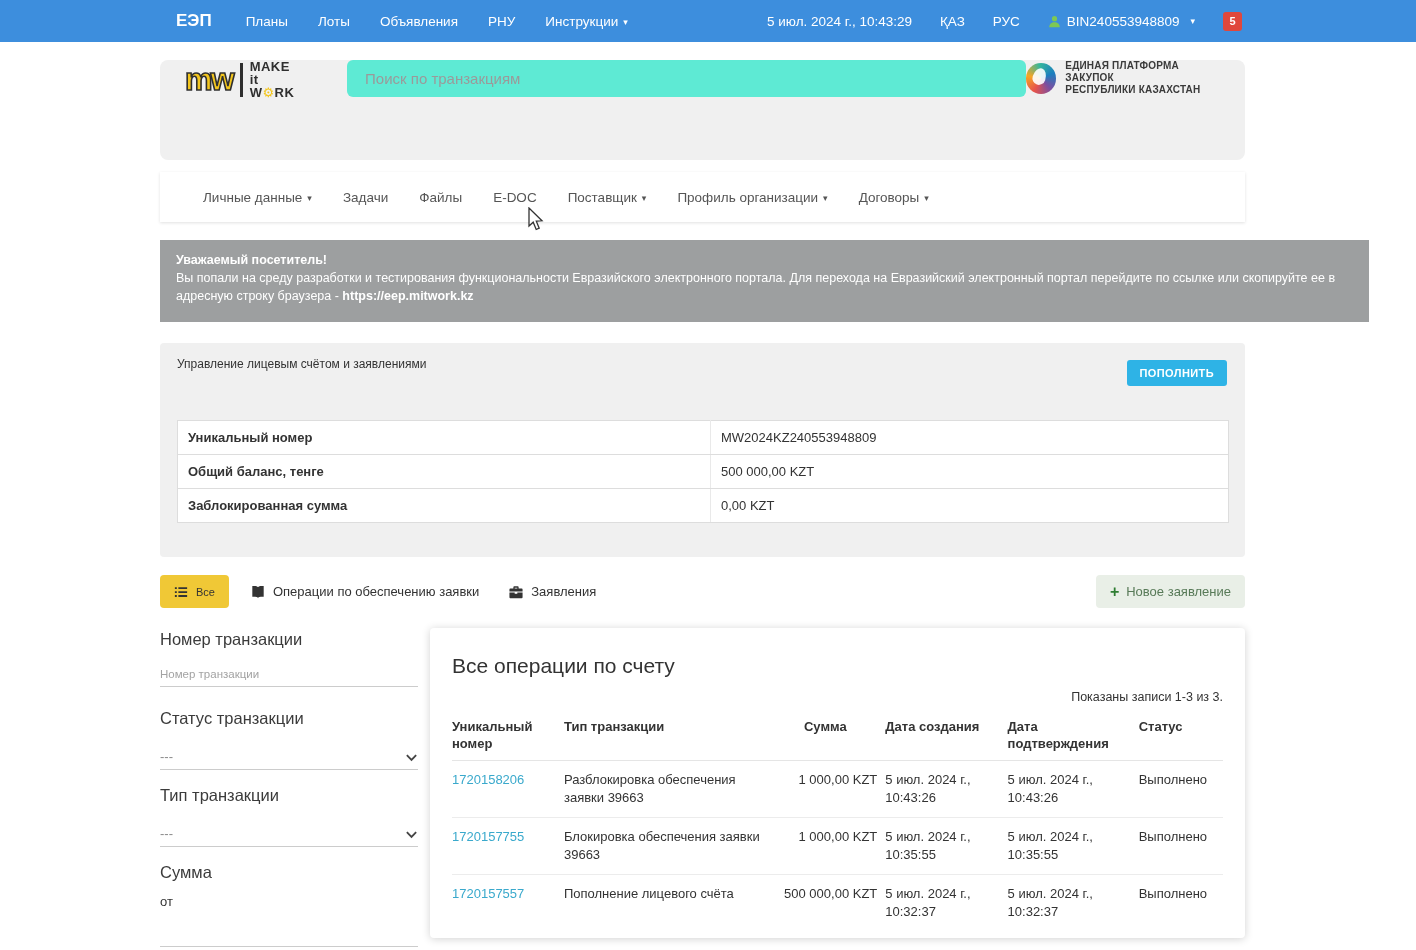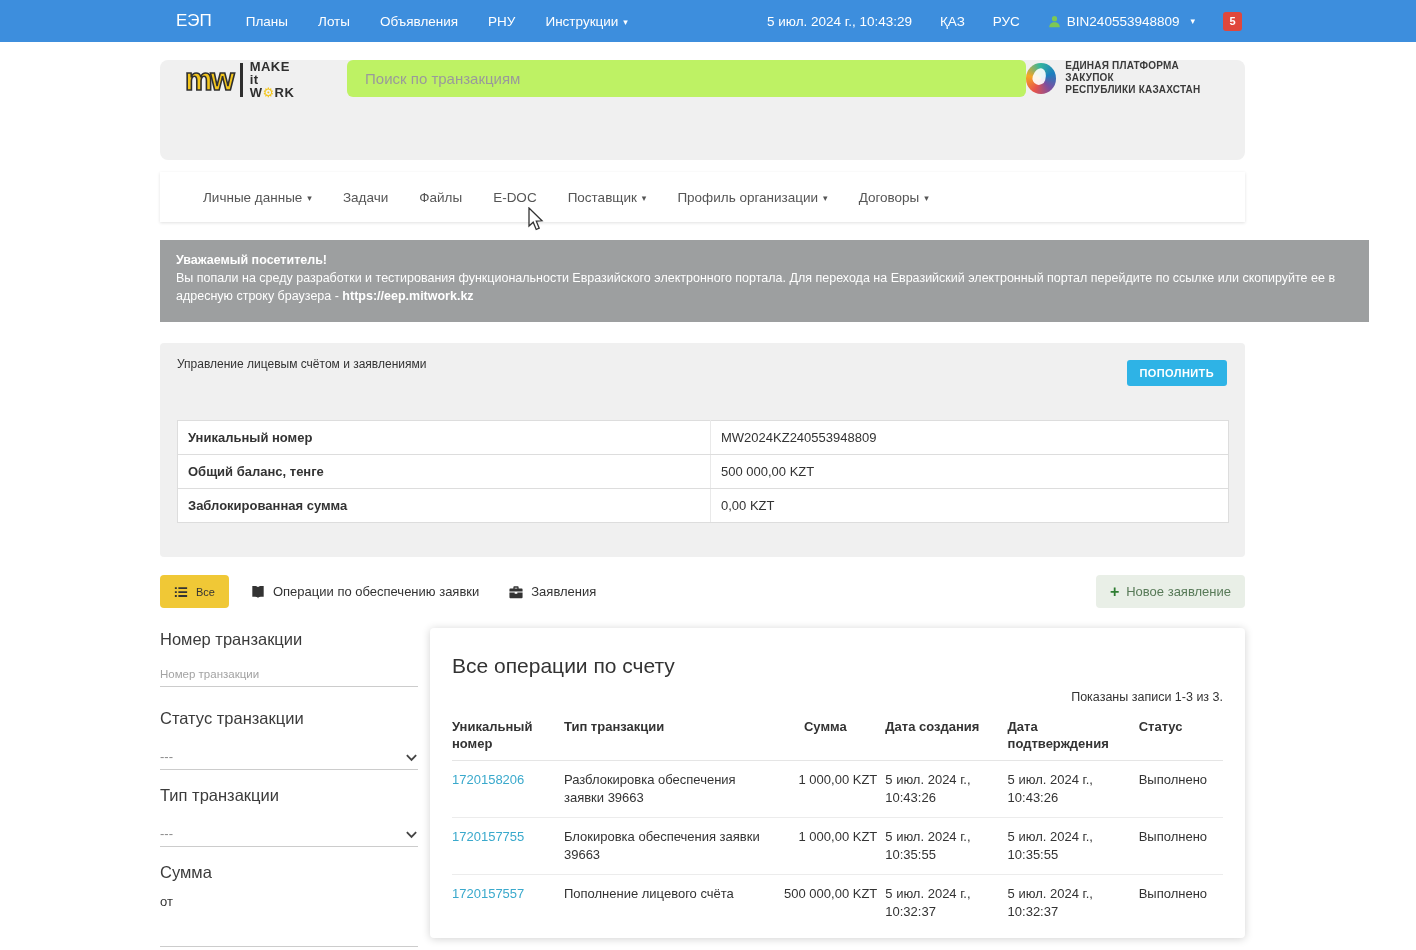--- a/index.html
+++ b/index.html
@@ -7,21 +7,21 @@
   #canvas {
     position:relative; width:1416px; height:950px; overflow:hidden;
     background:#fff; font-family:"Liberation Sans", sans-serif; color:#333;
   }
   
   .topbar {
     position:absolute; left:0; top:0; width:1416px; height:42px;
     background:#3d8edd; display:flex; align-items:center; color:#fff;
     padding:0 174px 0 176px; font-size:13.5px;
   }
-  .brand { font-size:17px; font-weight:normal; margin-right:34px; cursor:pointer; }
+  .brand { font-size:17px; font-weight:bold; margin-right:34px; cursor:pointer; }
   .topnav { display:flex; align-items:center; gap:30px; }
   .topnav a { color:#fff; text-decoration:none; cursor:pointer; white-space:nowrap; }
   .caret { display:inline-block; margin-left:5px; font-size:9px; vertical-align:middle; }
   .topbar-right { margin-left:auto; display:flex; align-items:center; gap:28px; }
   .datetime { white-space:nowrap; }
   .topbar-right a { color:#fff; text-decoration:none; cursor:pointer; white-space:nowrap; }
   .user { display:flex; align-items:center; gap:6px; }
   .badge {
     background:#e0473c; color:#fff; width:19px; height:19px; border-radius:3px;
     display:flex; align-items:center; justify-content:center;
@@ -34,21 +34,21 @@
   }
   .logo { display:flex; align-items:center; margin-left:25px; gap:7px; }
   .logo-mw {
     font-size:31px; font-weight:800; letter-spacing:-2px; color:#f3c61e;
     -webkit-text-stroke:1.6px #2f2f2f; line-height:30px;
   }
   .logo-sep { width:3px; height:34px; background:#2f2f2f; }
   .logo-text { font-size:13px; font-weight:800; color:#2f2f2f; line-height:13px; letter-spacing:.5px; }
   .logo-gear { color:#f3c61e; font-weight:400; }
   .search-input {
-    margin-left:45px; width:684px; height:37px; background:#bef264;
+    margin-left:45px; width:684px; height:37px; background:#5eead4;
     border:none; border-radius:6px; padding:0 18px; font-size:15px; color:#555;
     font-family:"Liberation Sans", sans-serif; outline:none;
   }
   .search-input::placeholder { color:#9a9a9a; }
   .emblem { margin-left:auto; margin-right:16px; display:flex; align-items:center; gap:9px; }
   .emblem-circle {
     width:31px; height:31px; border-radius:50%;
     background:conic-gradient(from 210deg, #e8544a, #f5a623, #35b79c, #1b7fbf, #7c4ea0, #e8544a);
     position:relative;
   }

